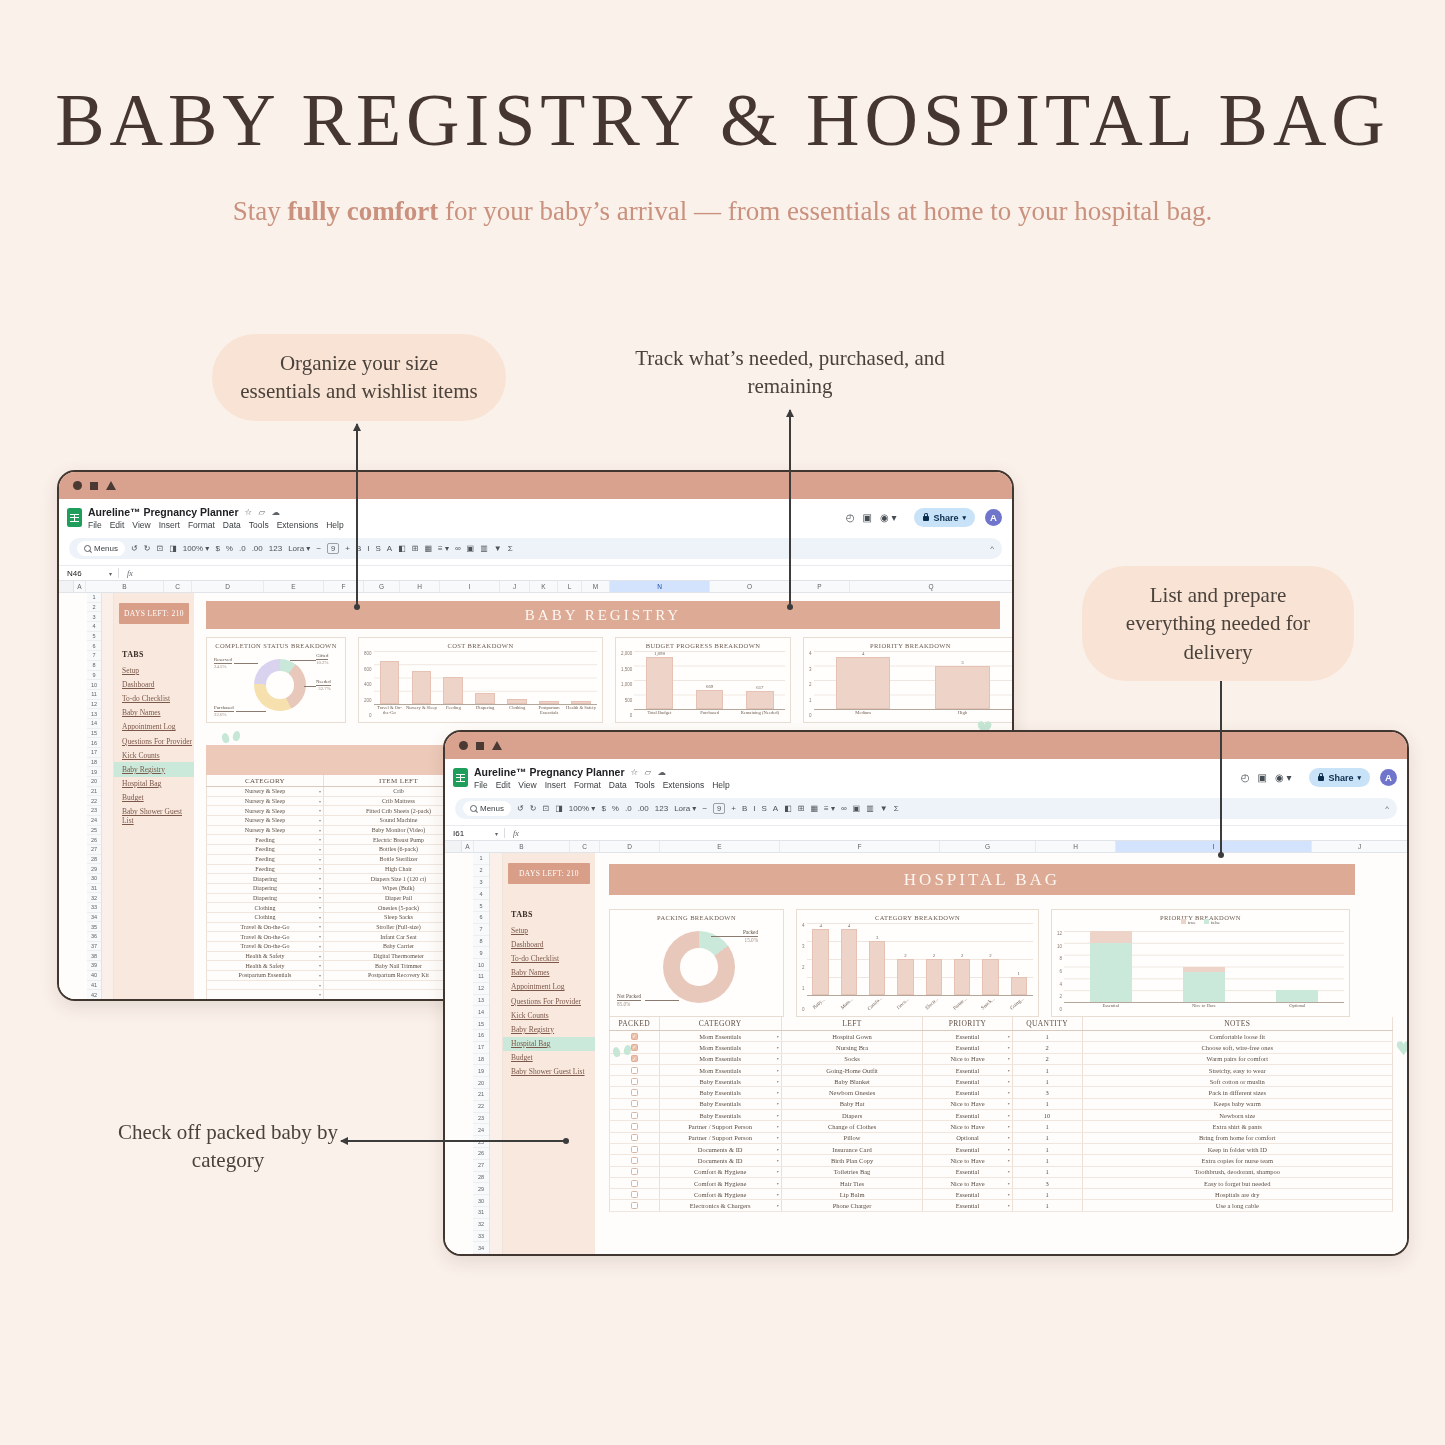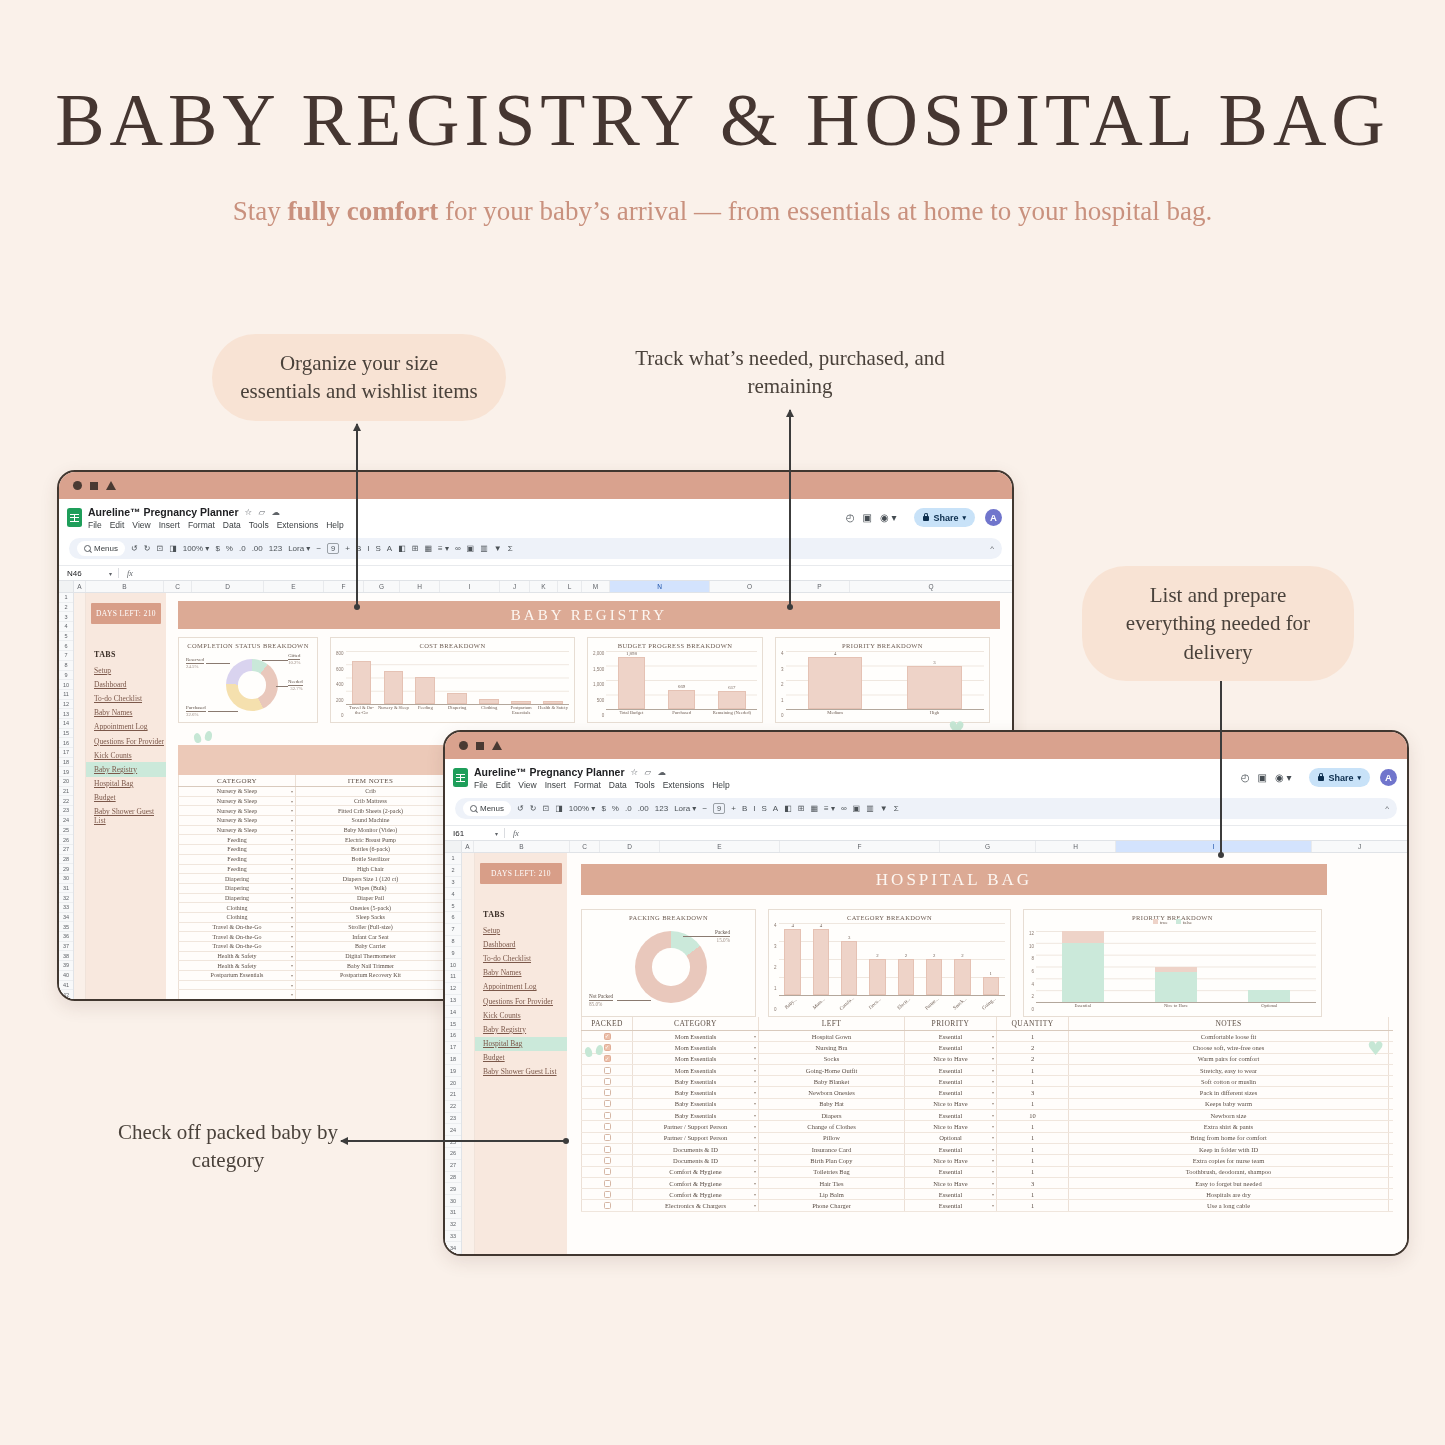--- a/index.html
+++ b/index.html
@@ -60,21 +60,21 @@
   .formula-bar{height:14px;display:flex;align-items:center;border-top:1px solid #e8eaed;border-bottom:1px solid #e0e3e7;font-size:8px;color:#202124;flex:none;}
   .namebox{width:42px;padding-left:8px;}
   .nb-caret{font-size:6px;color:#5f6368;margin-right:6px;}
   .fb-div{width:1px;height:10px;background:#dadce0;margin-right:8px;}
   .fx{font-family:"Liberation Serif",serif;font-style:italic;color:#5f6368;}
   .colheader{height:11px;display:flex;background:#f8f9fa;border-bottom:1px solid #e0e3e7;font-size:6.5px;color:#5f6368;flex:none;}
   .colheader .corner{background:#f1f3f4;border-right:1px solid #e0e3e7;flex:none;}
   .col-cell{display:flex;align-items:center;justify-content:center;border-right:1px solid #e8eaed;box-sizing:border-box;flex:none;}
   .col-hi{background:#d3e3fd;color:#174ea6;}
 
-  .body{flex:1;display:flex;overflow:hidden;background:#fffdfb;}
+  .body{flex:1;display:flex;overflow:hidden;background:#fffdfb;padding-left:28px;}
   .rownums{flex:none;background:#f8f9fa;border-right:1px solid #e0e3e7;font-size:5.5px;color:#5f6368;}
   .rownums div{display:flex;align-items:center;justify-content:center;border-bottom:1px solid #eceef0;box-sizing:border-box;}
   .colA{flex:none;background:#faf0e9;border-right:1px solid #f0e3da;}
   .sidebar{flex:none;background:#f8e8de;display:flex;flex-direction:column;}
   .days-badge{margin:10px 5px 0 5px;height:21px;background:#d89e88;color:#fff;font-family:"Liberation Serif",serif;font-size:7.5px;display:flex;align-items:center;justify-content:center;letter-spacing:.4px;border-radius:1px;}
   .tabs-heading{margin:26px 0 4px 8px;font-size:8px;font-weight:bold;color:#3a2e27;font-family:"Liberation Serif",serif;letter-spacing:.4px;}
   .tab{font-family:"Liberation Serif",serif;font-size:7.5px;color:#7c584a;text-decoration:underline;padding:2.6px 0 2.6px 8px;cursor:pointer;}
   .tab.active{background:#cbe9da;}
   .main{flex:1;position:relative;overflow:hidden;}
   .banner{background:#dcaa95;color:#fdf7f2;font-family:"Liberation Serif",serif;text-align:center;letter-spacing:3px;}
@@ -461,21 +461,21 @@
       </div>
       <div class="feet" style="left:28px;top:138px;">
           <i></i>
           <i></i>
         </div>
       <div class="heart" style="left:782px;top:126px;">♥</div>
       <div class="tband" style="margin-top:22px;height:30px;"></div>
       <div class="sheet-table" id="registry-table">
           <div class="t-hrow" style="height: 11px;">
             <div class="t-cell first" style="width: 118px;">CATEGORY</div>
-            <div class="t-cell" style="width: 150px;">ITEM NOTES</div>
+            <div class="t-cell" style="width: 150px;">ITEM LEFT</div>
             <div class="t-cell" style="width: 66px;">PRIORITY</div>
             <div class="t-cell" style="width: 58px;">QUANTITY</div>
             <div></div>
           </div>
           <div class="t-row" style="height: 8.7px; font-size: 6px;">
             <div class="t-cell first" style="width: 118px;">Nursery &amp; Sleep<span class="dd">▾</span></div>
             <div class="t-cell" style="width: 150px;">Crib</div>
             <div class="t-cell" style="width: 66px;">High<span class="dd">▾</span></div>
             <div class="t-cell" style="width: 58px;">1</div>
             <div></div>

